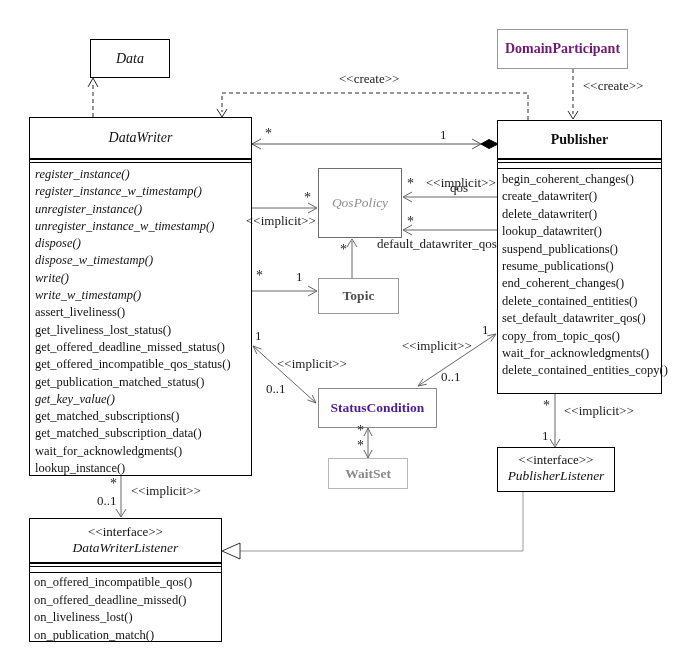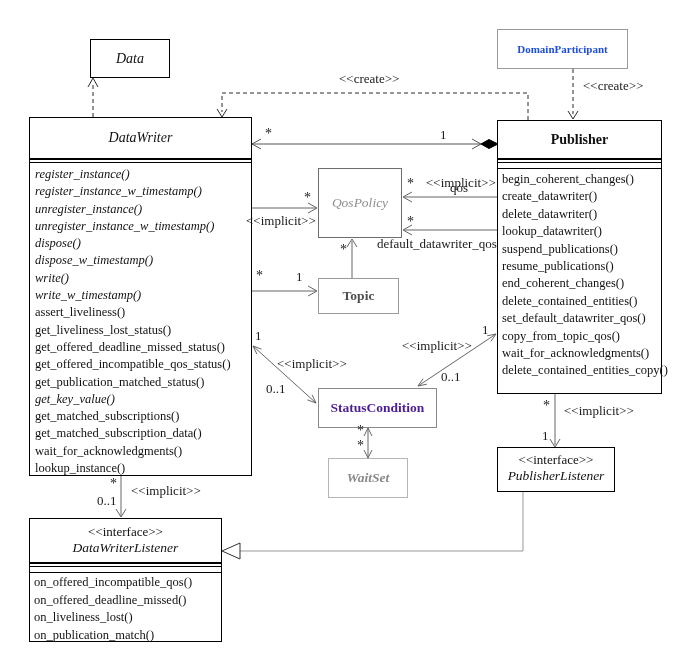--- a/index.html
+++ b/index.html
@@ -105,21 +105,21 @@
       <path d="M523,492 V551 H240" stroke="#999" fill="none"></path>
       <polygon points="222,551 240,543 240,559" fill="#fff" stroke="#333"></polygon>
     </g>
   </svg>
 
   <div class="box center1" style="left:58px; top:39px; width:80px; height:39px;margin-left:32px;">
     <div class="ctitle it">Data</div>
   </div>
 
   <div class="box center1 gray-border" style="left:497px; top:29px; width:131px; height:40px;">
-    <div class="ctitle b" style="color:#1d4ed8; font-size:11px;">DomainParticipant</div>
+    <div class="ctitle b" style="color:#701a75; font-size:14px;">DomainParticipant</div>
   </div>
 
   <div class="box" style="left:29px; top:117px; width:223px; height:359px;">
     <div class="ctitle it center1" style="height:40px;">DataWriter</div>
     <div class="sep2"></div>
     <div class="methods" style="padding:3px 0 0 5px; line-height:17.3px;">
       <div class="it">register_instance()</div>
       <div class="it">register_instance_w_timestamp()</div>
       <div class="it">unregister_instance()</div>
       <div class="it">unregister_instance_w_timestamp()</div>
@@ -165,21 +165,21 @@
   </div>
 
   <div class="box center1" style="left:318px; top:278px; width:81px; height:36px; border-color:#9a9a9a;">
     <div class="ctitle b" style="color:#4f4f4f; font-size:13.5px;">Topic</div>
   </div>
 
   <div class="box center1" style="left:318px; top:388px; width:119px; height:40px; border-color:#8a8a8a;">
     <div class="ctitle b" style="color:#4c1d95; font-size:13.5px;">StatusCondition</div>
   </div>
 
-  <div class="box center1" style="left:328px; top:458px; width:80px; height:40px; border-color:#b5b5b5;font-style:italic;">
+  <div class="box center1" style="left:328px; top:458px; width:80px; height:31px; border-color:#b5b5b5;">
     <div class="ctitle b" style="color:#8a8a8a; font-size:13.5px;">WaitSet</div>
   </div>
 
   <div class="box" style="left:497px; top:447px; width:118px; height:45px; padding-top:4px;">
     <div class="ctitle" style="font-size:13px;">&lt;&lt;interface&gt;&gt;</div>
     <div class="ctitle it" style="font-size:13.5px;">PublisherListener</div>
   </div>
 
   <div class="box" style="left:29px; top:518px; width:193px; height:124px;">
     <div style="height:38px; padding-top:5px;">

